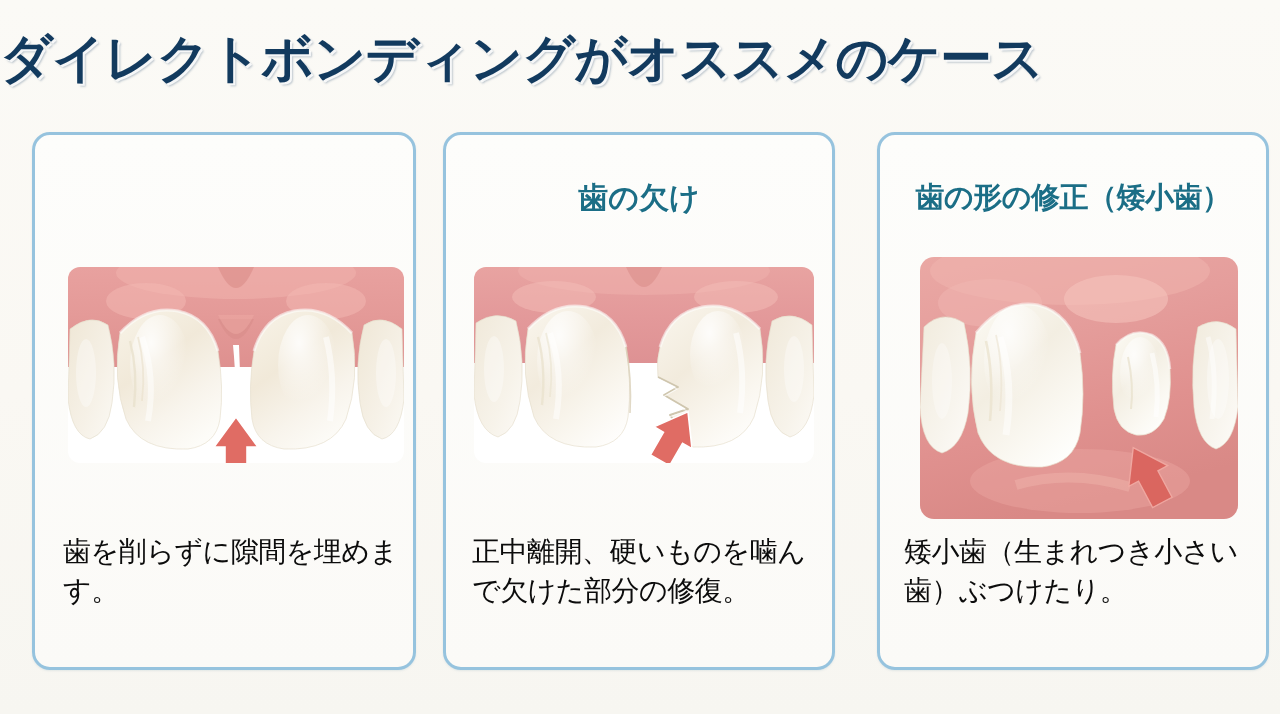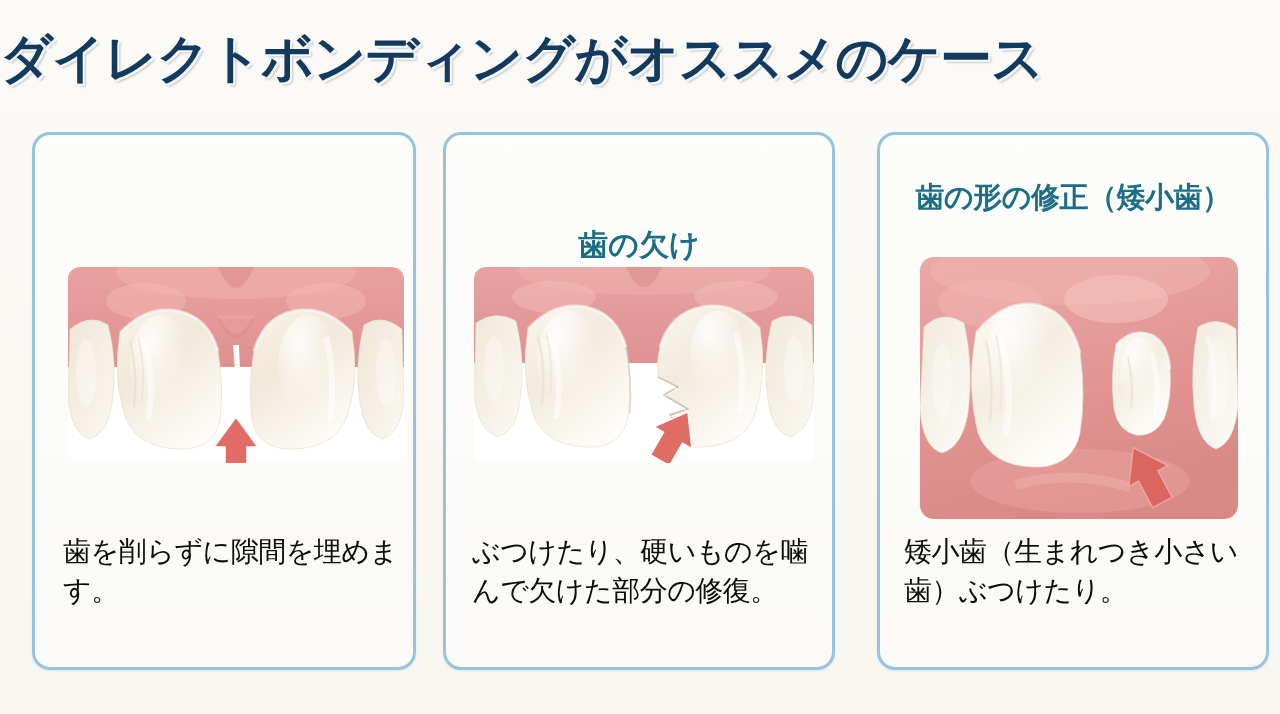--- a/index.html
+++ b/index.html
@@ -49,21 +49,21 @@
 
   .card-heading{
     position:absolute;left:0;width:100%;
     text-align:center;
     color:#1b6e86;
     font-weight:bold;
     line-height:1.28;
     text-shadow:1px 1px 0 rgba(255,255,255,.9);
   }
   #heading-1{top:26px;font-size:30px;}
-  #heading-2{top:44px;font-size:30px;margin-top:47px;}
+  #heading-2{top:44px;font-size:30px;}
   #heading-3{top:44px;font-size:29px;letter-spacing:-.5px;}
 
   
   .illus{
     position:absolute;
     overflow:hidden;
     border-radius:12px;
   }
   #illus-1{left:33px;top:132px;width:336px;height:196px;}
   #illus-2{left:28px;top:132px;width:340px;height:196px;}
@@ -225,21 +225,21 @@
           <path d="M54,62 Q80,34 112,40 Q142,46 152,80" stroke="#ffffff" stroke-width="3" fill="none" opacity=".55"></path>
           <path d="M186,80 Q196,46 228,40 Q260,34 286,62" stroke="#ffffff" stroke-width="3" fill="none" opacity=".55"></path>
           <path d="M152,80 Q158,112 156,146" stroke="#d9cfb8" stroke-width="1.6" fill="none" opacity=".8"></path>
 
           <g transform="rotate(30 196 176)">
             <path d="M196,140 L218,170 L207,170 L207,196 L185,196 L185,170 L174,170 Z" fill="#e06c64" stroke="#ffffff" stroke-width="1.6"></path>
           </g>
         </svg>
       </div>
 
-      <div class="caption" id="caption-2">ぶつけたり、硬いものを噛んで欠けた部分の修復。</div>
+      <div class="caption" id="caption-2">正中離開、硬いものを噛んで欠けた部分の修復。</div>
     </div>
 
     <div class="card" id="card-3">
 
       <div class="card-heading" id="heading-3">
         <div>歯の形の修正（矮小歯）</div>
       </div>
 
       <div class="illus" id="illus-3">
         <svg viewBox="0 0 318 262" preserveAspectRatio="none">

